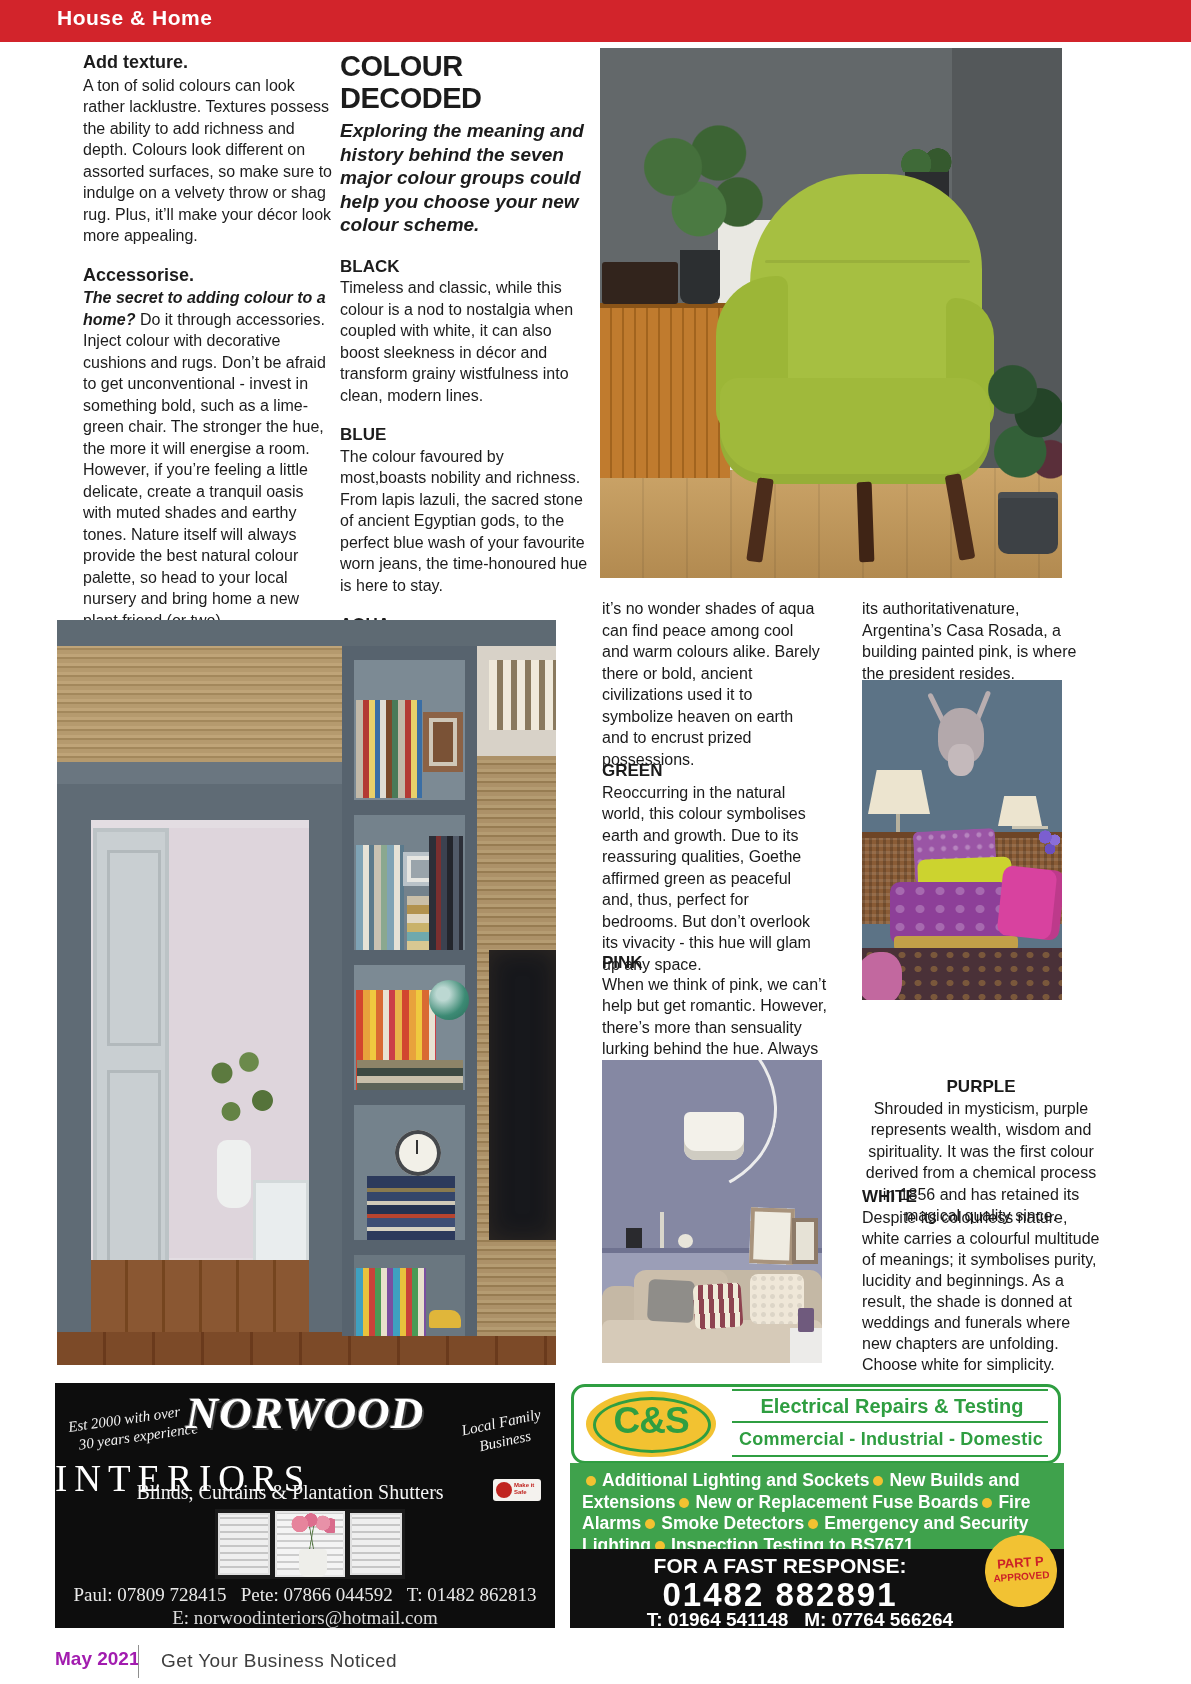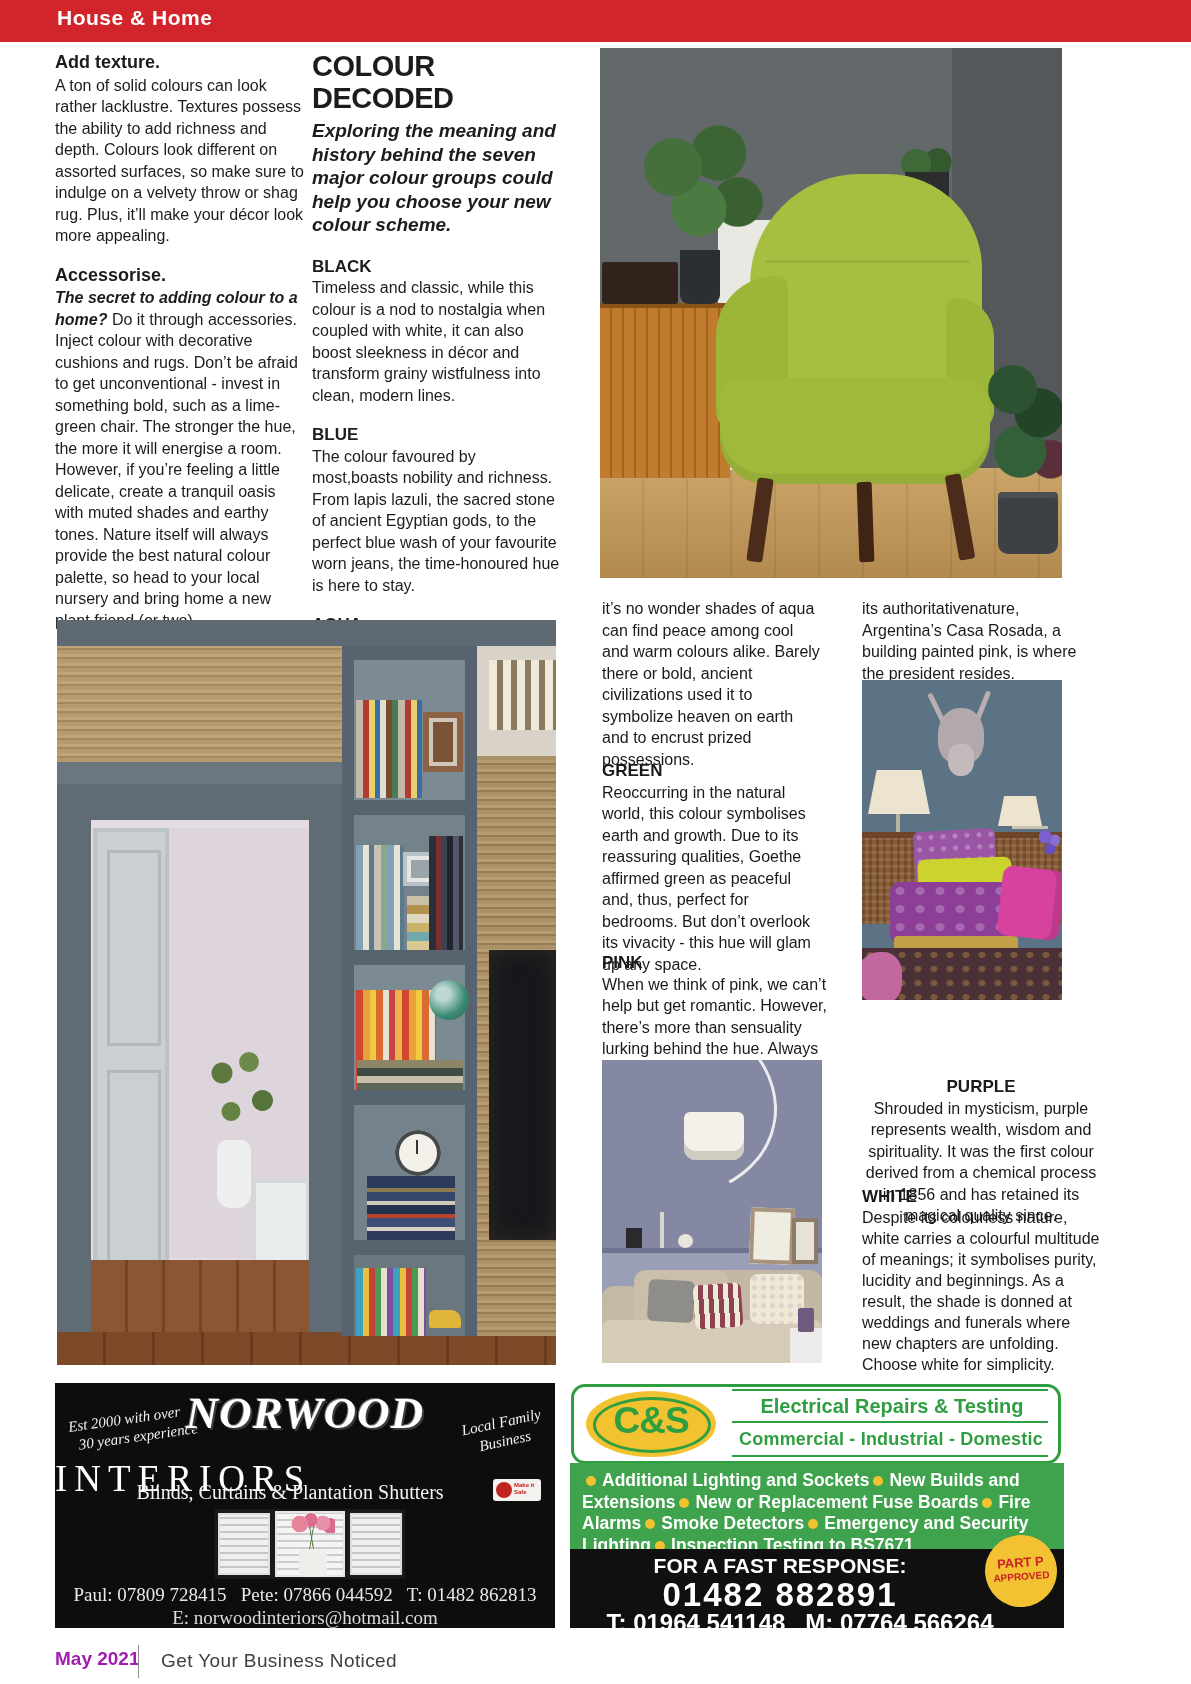--- a/index.html
+++ b/index.html
@@ -5,21 +5,21 @@
   html,body{margin:0;padding:0;background:#ffffff;}
   .page{position:relative;width:1191px;height:1684px;background:#fff;overflow:hidden;
         font-family:"Liberation Sans",sans-serif;color:#1a1a1a;}
 
   
   .masthead{position:absolute;left:0;top:0;width:1191px;height:42px;background:#d2242b;}
   .masthead .title{position:absolute;left:57px;top:6px;font-size:21px;font-weight:bold;
         letter-spacing:.5px;color:#fff;}
 
   
-  .tcol{position:absolute;font-size:16px;line-height:21.5px;color:#1c1c1c;}
+  .tcol{position:absolute;font-size:16px;line-height:21.5px;color:#1c1c1c;margin-left:28px;}
   .col1{left:55px;top:52px;width:253px;}
   .col2{left:312px;top:50px;width:250px;}
   .sec-h{font-weight:bold;font-size:17px;margin:0;}
   .lead-h{font-weight:bold;font-size:18px;margin:0 0 1px 0;}
   .para{margin:0;}
   .gap18{height:18px;}
   .ftitle{font-size:29px;font-weight:bold;letter-spacing:-.5px;margin:0 0 5px 0;line-height:32px;}
   .standfirst{font-size:19px;font-weight:bold;font-style:italic;line-height:23.5px;margin:0 0 19px 0;}
   .lead-ital{font-weight:bold;font-style:italic;}
 
@@ -57,21 +57,21 @@
         font-weight:bold;color:#2f9e41;}
   .cs-sub{position:absolute;left:152px;top:42px;width:330px;text-align:center;font-size:18px;
         font-weight:bold;color:#2f9e41;letter-spacing:.2px;}
   .cs-rule{position:absolute;height:2px;background:#2f9e41;}
   .cs-band{position:absolute;left:0px;top:80px;width:494px;height:86px;background:#3fa24c;
         color:#fff;font-size:17.5px;font-weight:bold;line-height:21.5px;padding:7px 12px;box-sizing:border-box;}
   .dot{display:inline-block;width:10px;height:10px;border-radius:50%;background:#f2c231;margin:0 6px 0 4px;}
   .cs-black{position:absolute;left:0;top:166px;width:494px;height:79px;background:#101010;color:#fff;}
   .cs-resp{position:absolute;left:0;top:5px;width:420px;text-align:center;font-size:21px;font-weight:bold;}
   .cs-phone{position:absolute;left:0;top:27px;width:420px;text-align:center;font-size:33px;font-weight:bold;letter-spacing:2px;}
-  .cs-phone2{position:absolute;left:0;top:60px;width:460px;text-align:center;font-size:24px;font-weight:bold;}
+  .cs-phone2{position:absolute;left:0;top:60px;width:460px;text-align:center;font-size:19px;font-weight:bold;}
   .partp{position:absolute;left:415px;top:152px;width:72px;height:72px;border-radius:50%;background:#f2c233;
         color:#cc2127;font-weight:bold;text-align:center;transform:rotate(-4deg);}
   .partp .l1{position:absolute;left:0;top:20px;width:72px;font-size:13px;}
   .partp .l2{position:absolute;left:0;top:36px;width:72px;font-size:10px;}
 
   
   .f-issue{position:absolute;left:55px;top:1648px;font-size:19px;font-weight:bold;color:#a21caf;}
   .f-div{position:absolute;left:138px;top:1645px;width:1px;height:33px;background:#8f8f8f;}
   .f-tag{position:absolute;left:161px;top:1650px;font-size:19px;color:#3e3e3e;letter-spacing:.4px;}
 </style>

